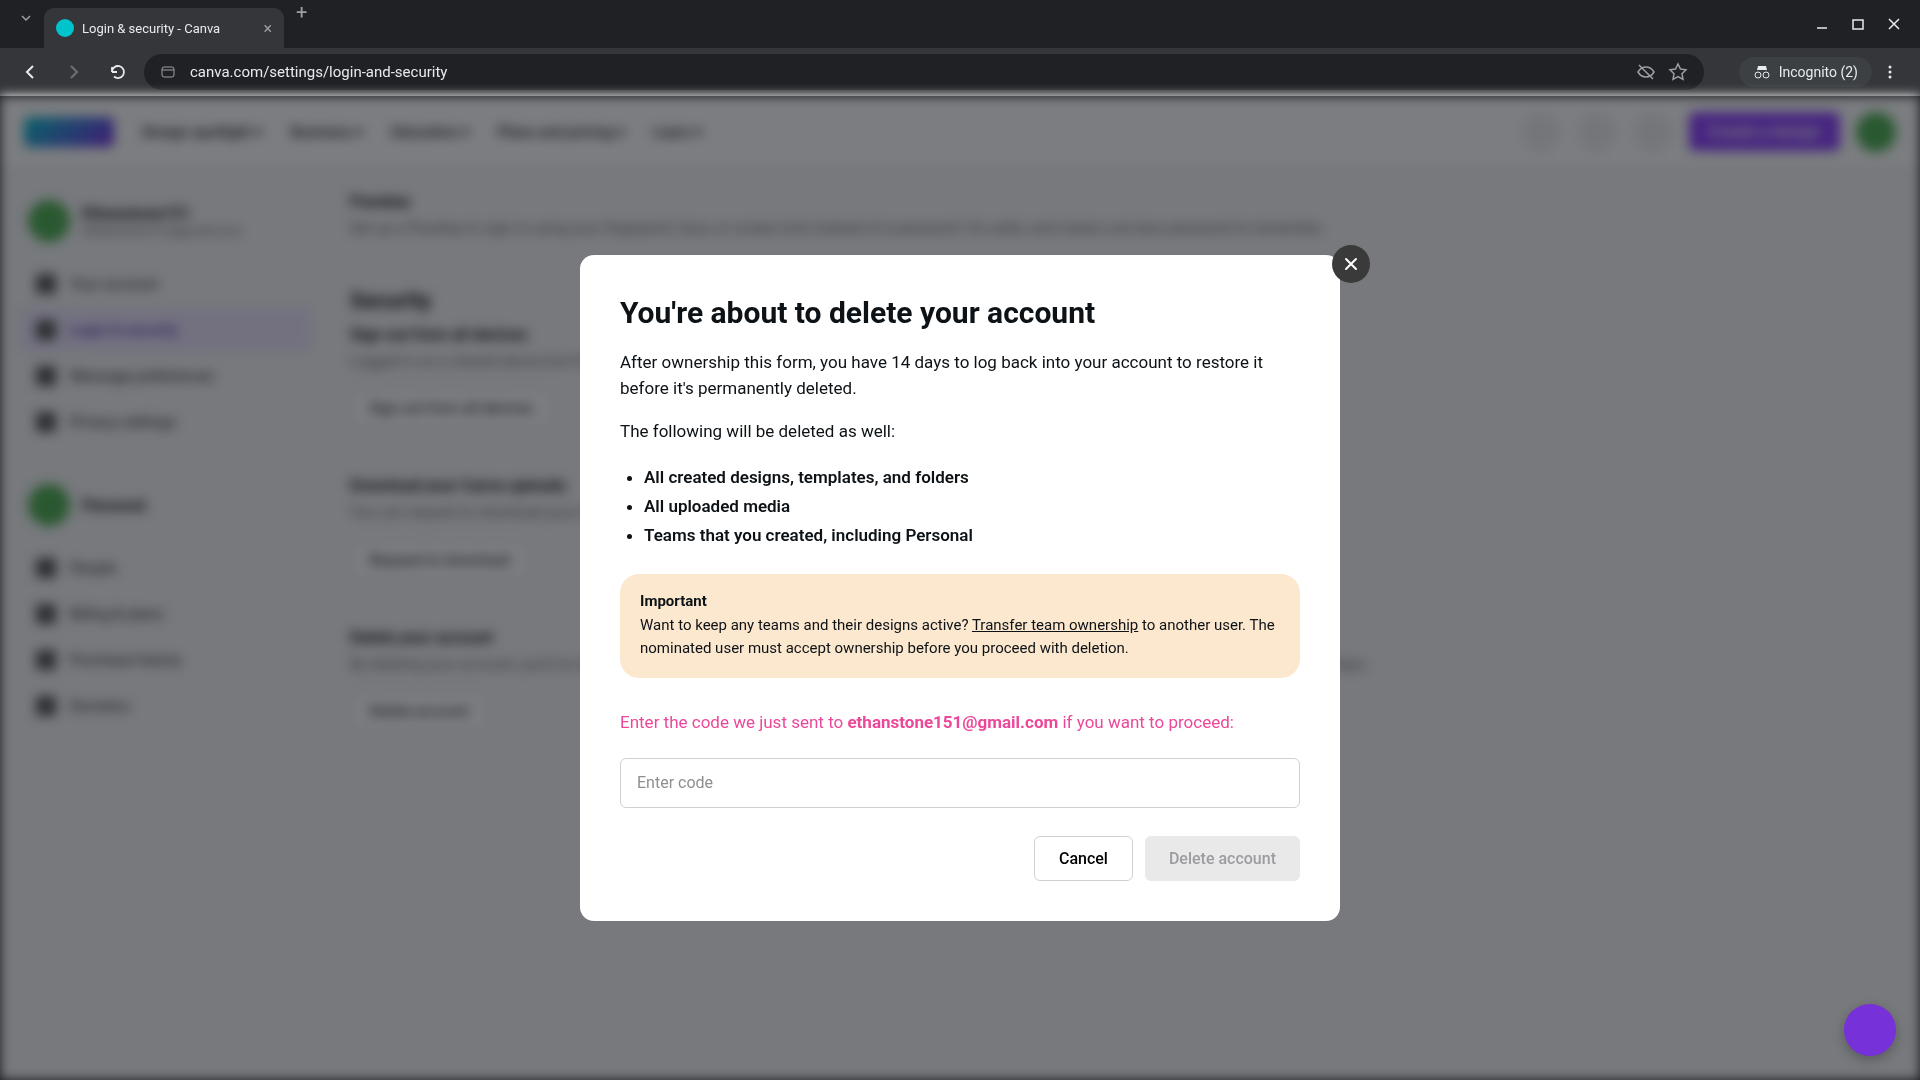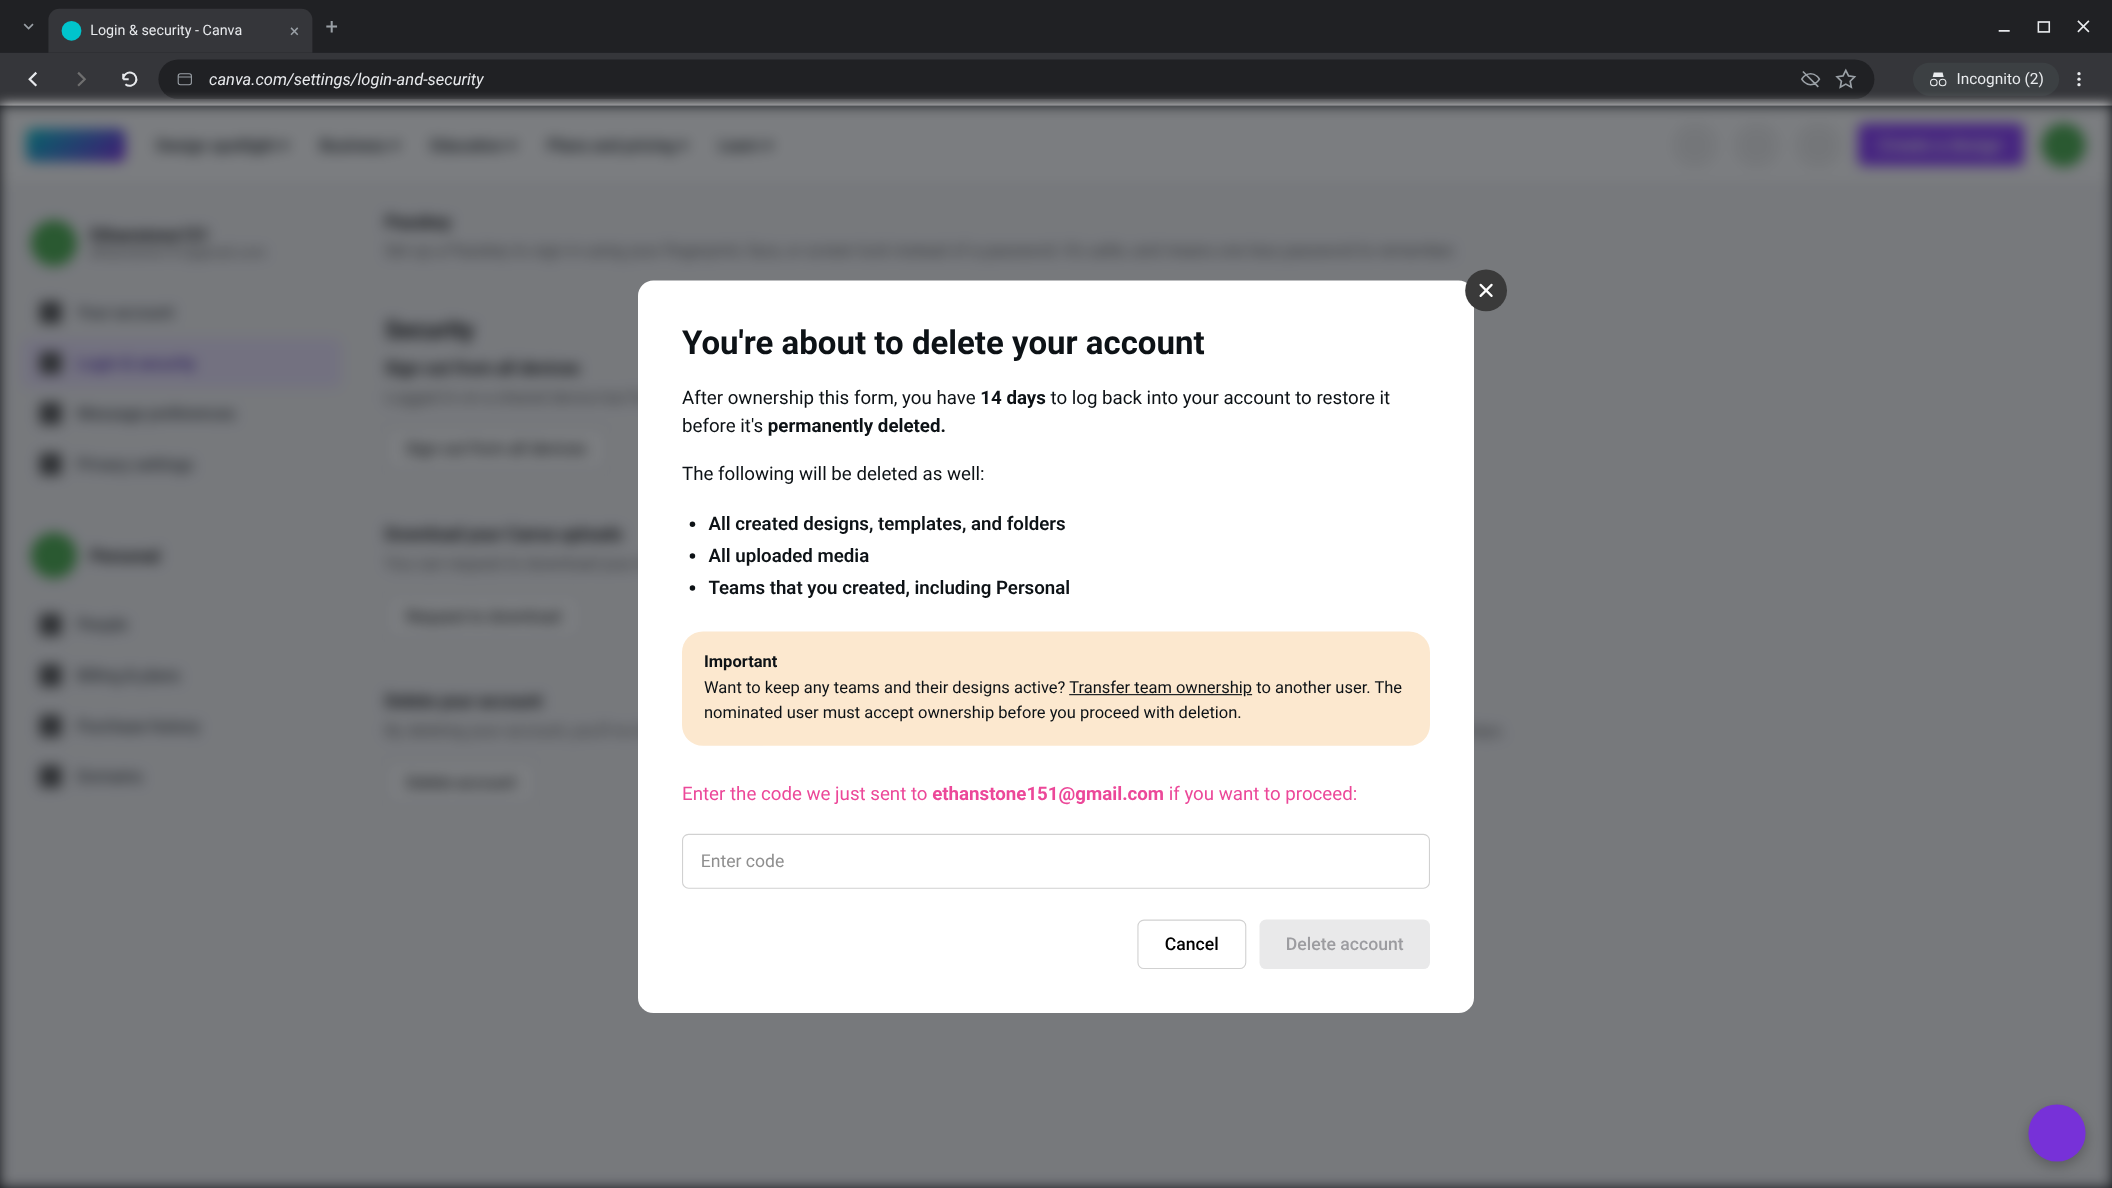--- a/index.html
+++ b/index.html
@@ -1,33 +1,33 @@
 <!DOCTYPE html>
 <html><head>
 <meta charset="utf-8">
 <style>
 * { margin: 0; padding: 0; box-sizing: border-box; font-family: -apple-system, BlinkMacSystemFont, "Segoe UI", Roboto, sans-serif; }
 body { width: 1920px; height: 1080px; overflow: hidden; background: #202124; position: relative; }
 
 
 .browser-top { height: 48px; background: #202124; display: flex; align-items: center; }
-.tab-area { display: flex; align-items: center; height: 100%; }
+.tab-area { display: flex; height: 100%; }
 .tab-dropdown { width: 36px; height: 36px; margin-left: 8px; display: flex; align-items: center; justify-content: center; color: #9aa0a6; }
 .tab { display: flex; align-items: center; background: #35363a; border-radius: 10px 10px 0 0; height: 40px; margin-top: 8px; padding: 0 12px; min-width: 240px; gap: 8px; }
 .tab-favicon { width: 18px; height: 18px; background: #00c4cc; border-radius: 50%; }
 .tab-title { color: #e8eaed; font-size: 13px; flex: 1; }
 .tab-close { color: #9aa0a6; font-size: 16px; cursor: pointer; }
 .new-tab { color: #9aa0a6; font-size: 20px; margin-left: 12px; }
 .window-controls { margin-left: auto; display: flex; gap: 24px; padding-right: 20px; color: #e8eaed; }
 
 .browser-toolbar { height: 48px; background: #35363a; display: flex; align-items: center; padding: 0 12px; gap: 8px; }
 .nav-btn { width: 36px; height: 36px; display: flex; align-items: center; justify-content: center; color: #9aa0a6; border-radius: 50%; }
 .url-bar { flex: 1; max-width: 1560px; height: 36px; background: #202124; border-radius: 18px; display: flex; align-items: center; padding: 0 16px; gap: 12px; color: #9aa0a6; font-size: 15px; }
 .url-icon { width: 18px; }
-.url-text { flex: 1; color: #e8eaed; font-style: italic; }
+.url-text { flex: 1; color: #e8eaed; }
 .toolbar-right { margin-left: auto; display: flex; align-items: center; }
 .incognito-badge { background: #3c4043; color: #e8eaed; padding: 6px 14px; border-radius: 18px; font-size: 14px; display: flex; align-items: center; gap: 8px; }
 
 
 .page-bg { position: absolute; top: 96px; left: 0; right: 0; bottom: 0; background: #f5f5f7; filter: blur(6px); }
 .canva-header { height: 72px; background: white; display: flex; align-items: center; padding: 0 24px; gap: 28px; border-bottom: 1px solid #e5e5e5; }
 .canva-logo { width: 90px; height: 30px; background: linear-gradient(135deg, #00c4cc, #7d2ae8); border-radius: 6px; }
 .nav-item { color: #0d1216; font-size: 15px; font-weight: 500; display: flex; align-items: center; gap: 4px; }
 .header-right { margin-left: auto; display: flex; align-items: center; gap: 16px; }
 .icon-btn { width: 40px; height: 40px; border-radius: 50%; background: #f0f0f0; }
@@ -49,21 +49,21 @@
 .sec-sub { font-size: 16px; font-weight: 600; margin-bottom: 6px; }
 .sec-desc { color: #636363; font-size: 15px; line-height: 1.5; }
 .action-btn { border: 1px solid #ccc; background: white; padding: 10px 18px; border-radius: 6px; font-size: 15px; margin-top: 16px; display: inline-block; }
 
 
 .overlay { position: absolute; top: 96px; left: 0; right: 0; bottom: 0; background: rgba(14, 19, 24, 0.55); display: flex; align-items: center; justify-content: center; }
 .modal { background: white; width: 760px; border-radius: 14px; padding: 40px; position: relative; }
 .modal-close { position: absolute; top: -10px; right: -30px; width: 38px; height: 38px; border-radius: 50%; background: #3a3a3a; color: white; display: flex; align-items: center; justify-content: center; font-size: 20px; cursor: pointer; }
 .modal-title { font-size: 30px; font-weight: 700; color: #0d1216; margin-bottom: 20px; }
 .modal-text { font-size: 17px; color: #0d1216; line-height: 1.5; margin-bottom: 18px; }
-.modal-text b { font-weight: 700; }
+.modal-text b { font-weight: 400; }
 .modal-list { margin-left: 24px; margin-bottom: 24px; }
 .modal-list li { font-size: 17px; font-weight: 600; color: #0d1216; line-height: 1.7; }
 .important-box { background: #fce8cf; border-radius: 19px; padding: 18px 20px; margin-bottom: 32px; }
 .important-title { font-weight: 700; font-size: 15px; color: #0d1216; margin-bottom: 4px; }
 .important-text { font-size: 15px; color: #0d1216; line-height: 1.55; }
 .important-text a { color: #0d1216; text-decoration: underline; }
 .code-label { font-size: 17px; color: #ec4899; line-height: 1.5; margin-bottom: 22px; }
 .code-input { width: 100%; height: 50px; border: 1px solid #d1d1d1; border-radius: 6px; padding: 0 16px; font-size: 16px; margin-bottom: 28px; }
 .code-input::placeholder { color: #8f8f8f; }
 .modal-actions { display: flex; justify-content: flex-end; gap: 12px; }

